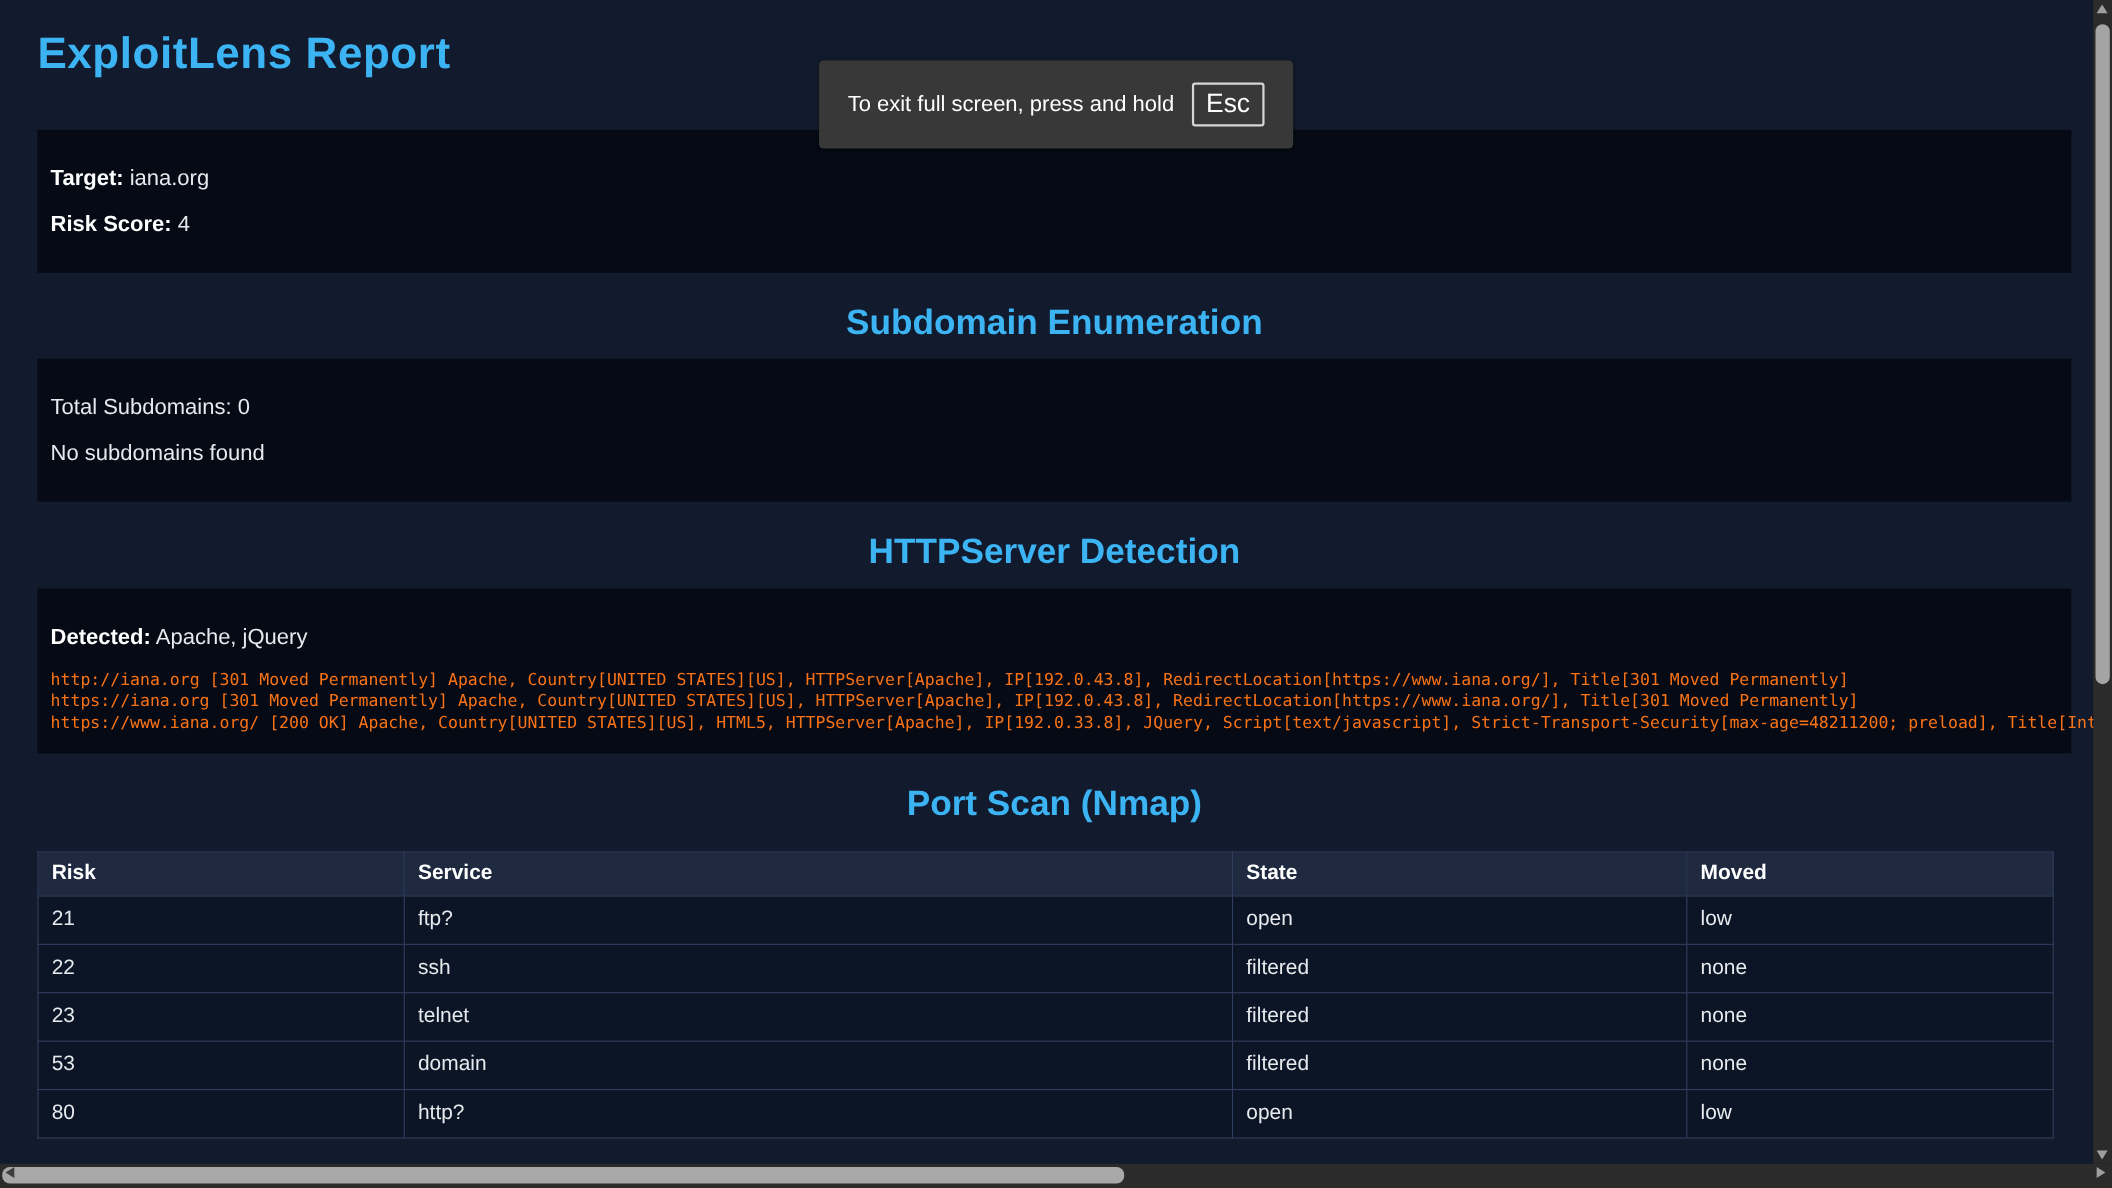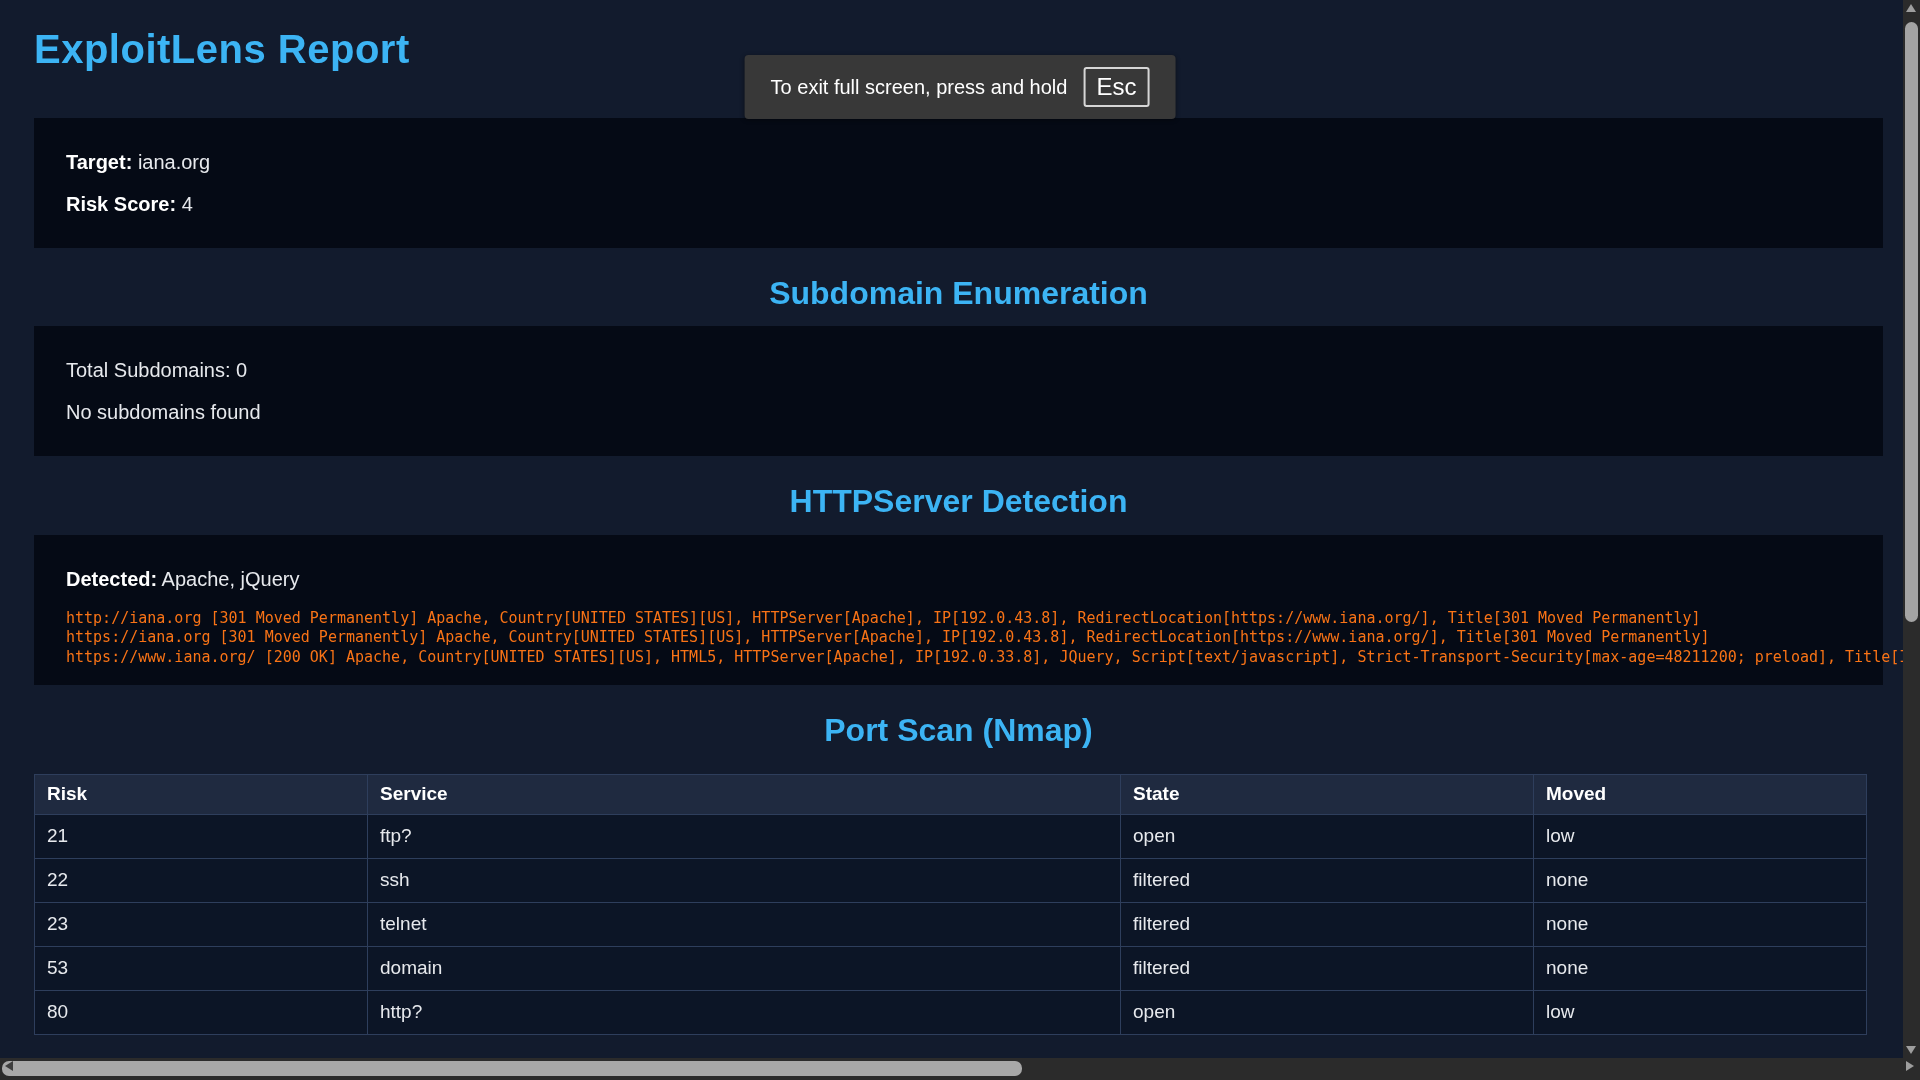--- a/index.html
+++ b/index.html
@@ -17,21 +17,21 @@
     color:#3cb4f4; font-size:40px; font-weight:bold; line-height:1.15;
     margin:0 0 46px 0; letter-spacing:0.5px;
   }
   h2.section-heading {
     color:#3cb4f4; font-size:32px; font-weight:bold; line-height:1.2;
     margin:26px 0 14px 0;
     text-align:center;
   }
 
   .card {
-    background:#050a15; padding:14px 32px; margin:0;
+    background:#050a15; padding:14px 12px; margin:0;
   }
   .card p { color:#e7e9ed; font-size:20px; line-height:1.2; margin:18px 0; }
   .card p strong { color:#ffffff; font-weight:bold; }
 
   .whatweb {
     font-family:"DejaVu Sans Mono", monospace;
     font-size:15px; line-height:19.5px; color:#f97316;
     white-space:pre; margin:14px 0 4px 0; overflow:visible;
   }
 
@@ -44,21 +44,21 @@
     color:#e7e9ed; font-size:19px; overflow:hidden; white-space:nowrap;
   }
   .port-table th {
     background:#1f2a40; color:#ffffff; font-weight:bold; height:40px;
   }
   .port-table td { background:#0c1526; height:44px;padding-left:12px; }
 
   
   .fs-toast {
     position:absolute; top:55px; left:50%; transform:translateX(-50%);
-    background:#383838; border-radius:4px; height:64px;
+    background:#383838; border-radius:4px; height:80px;
     display:flex; align-items:center; gap:16px; padding:0 26px;
     z-index:20; box-shadow:0 1px 4px rgba(0,0,0,0.4);
   }
   .fs-toast .msg { color:#ffffff; font-size:20px; white-space:nowrap; }
   .fs-toast .esc-key {
     color:#ffffff; font-size:24px; border:2px solid #d6d6d6;
     border-radius:3px; padding:5px 11px; line-height:1.1;
   }
 
   

